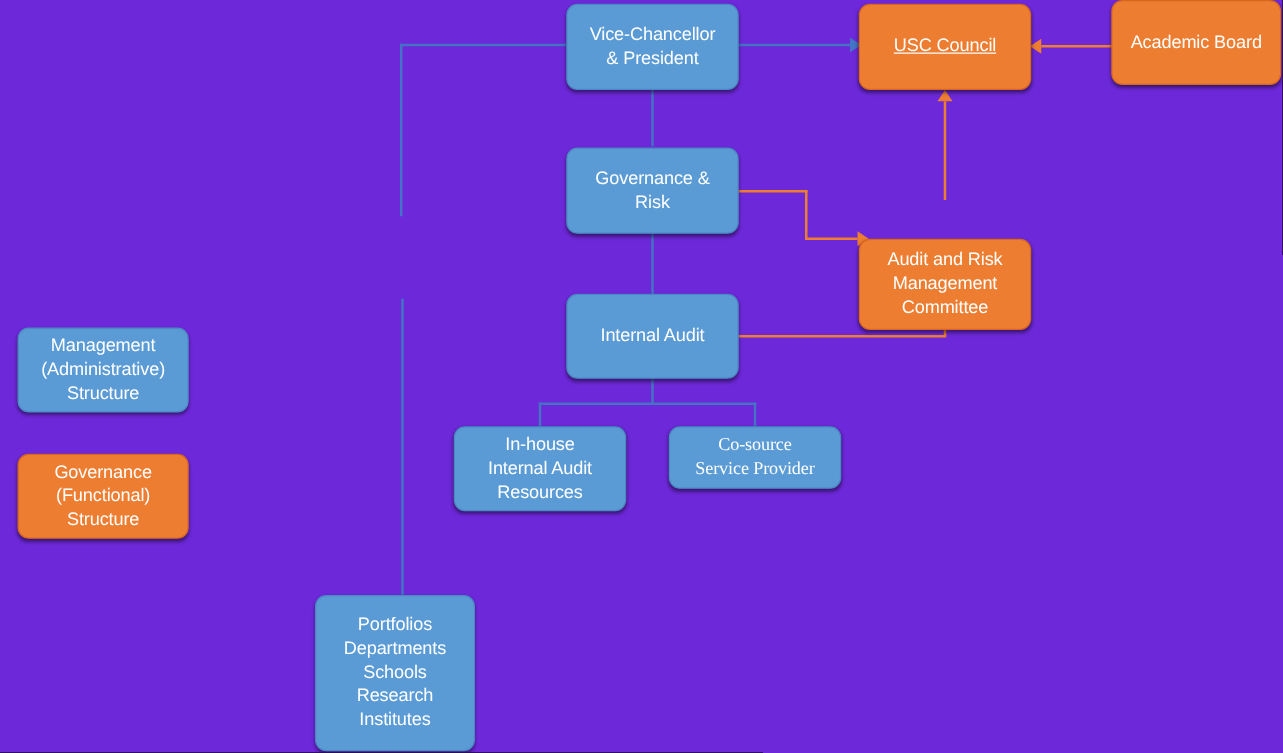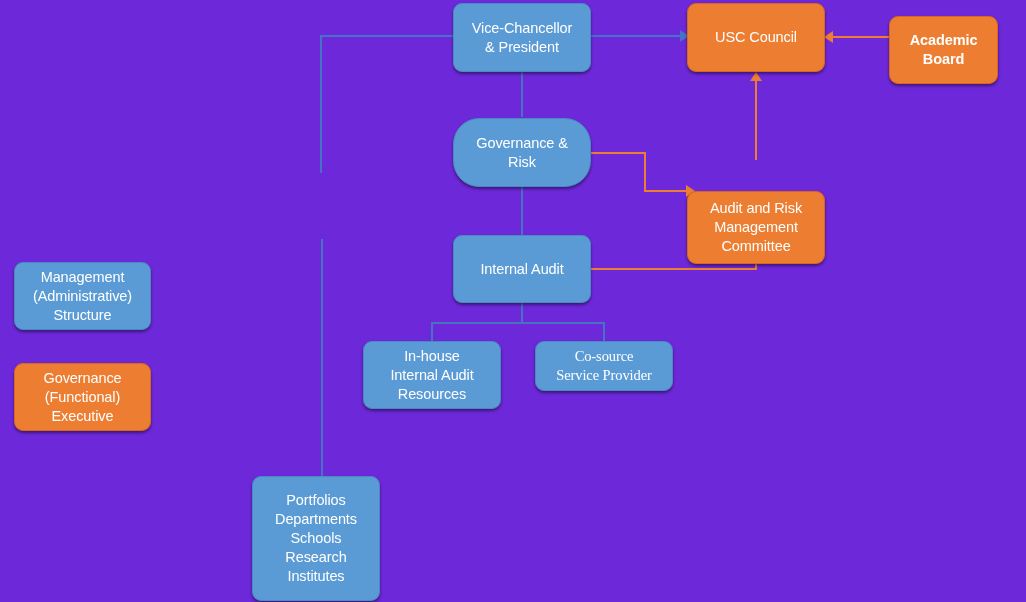--- a/index.html
+++ b/index.html
@@ -106,29 +106,29 @@
 
   <div class="conn lineO h" style="left:590px; top:268px; width:167px;"></div>
   <div class="conn lineO v" style="left:755px; top:240px; height:29px;"></div>
   <div class="arrow arr-up orange-a" style="left:750px; top:231px;"></div>
 
   <div class="node blue" style="left:453px; top:3px; width:138px; height:69px;">
     <span class="lbl">Vice-Chancellor
 &amp; President</span>
   </div>
 
-  <div class="node orange" style="left:687px; top:3px; width:138px; height:69px;">
+  <div class="node orange" style="left:687px; top:3px; width:138px; height:69px;text-decoration:underline;">
     <span class="lbl">USC Council</span>
   </div>
 
-  <div class="node orange" style="left:889px; top:16px; width:109px; height:68px;font-weight:bold;">
+  <div class="node orange" style="left:889px; top:0; width:136px; height:68px;">
     <span class="lbl">Academic Board</span>
   </div>
 
-  <div class="node blue" style="left:453px; top:118px; width:138px; height:69px;border-radius:26px;">
+  <div class="node blue" style="left:453px; top:118px; width:138px; height:69px;">
     <span class="lbl">Governance &amp;
 Risk</span>
   </div>
 
   <div class="node orange" style="left:687px; top:159px; width:138px; height:73px;margin-top:32px;">
     <span class="lbl">Audit and Risk
 Management
 Committee</span>
   </div>
 
@@ -158,16 +158,16 @@
 
   <div class="node blue" style="left:14px; top:262px; width:137px; height:68px;">
     <span class="lbl">Management
 (Administrative)
 Structure</span>
   </div>
 
   <div class="node orange" style="left:14px; top:363px; width:137px; height:68px;">
     <span class="lbl">Governance
 (Functional)
-Executive</span>
+Structure</span>
   </div>
 
 </div>
 
 </body></html>

